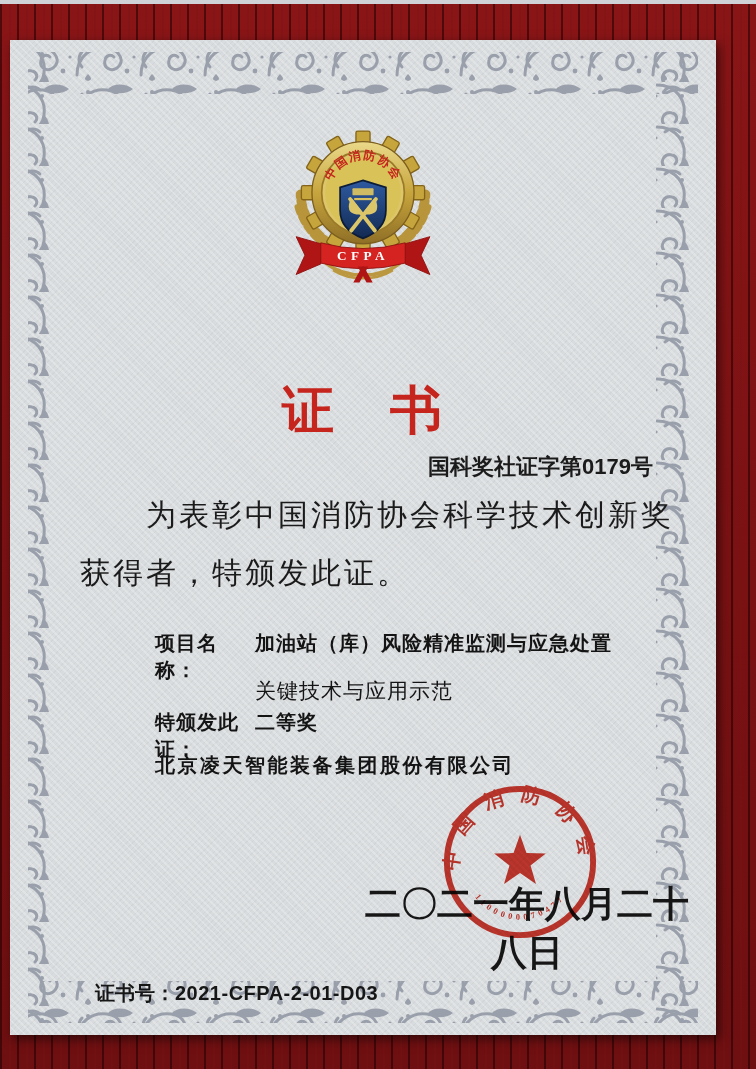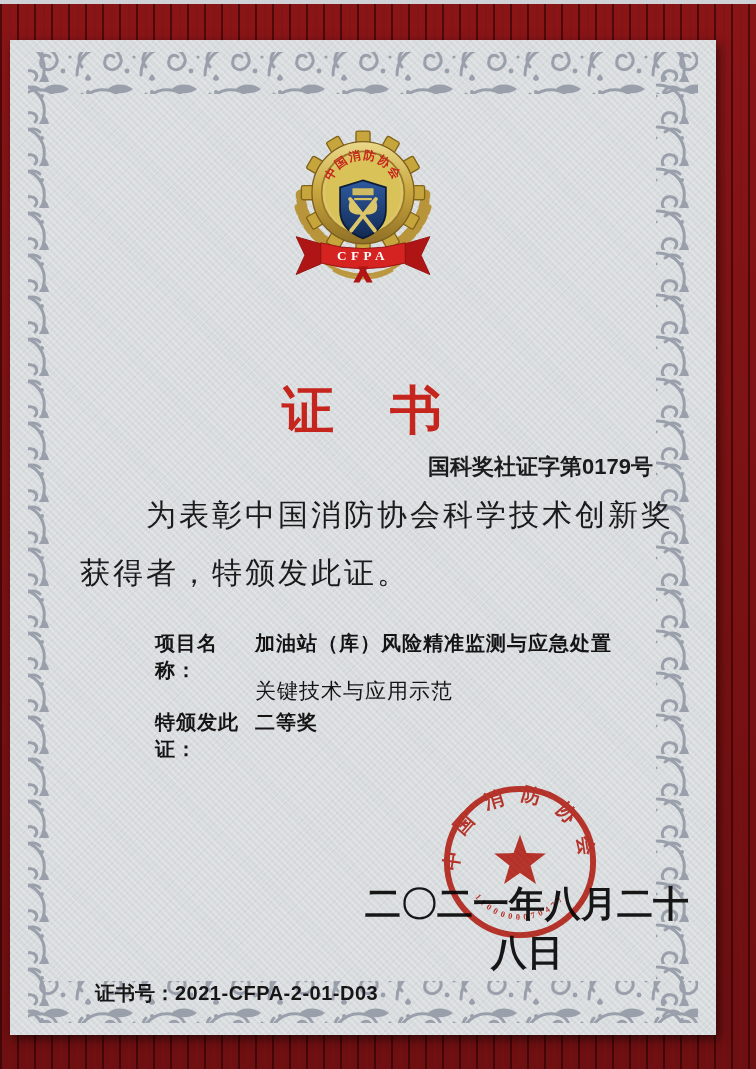--- a/index.html
+++ b/index.html
@@ -185,20 +185,21 @@
       <span class="field-value">加油站（库）风险精准监测与应急处置</span>
     </div>
     <div class="abs row-project2">关键技术与应用示范</div>
 
     <div class="abs field-row row-grade">
       <span class="field-label">特颁发此证：</span>
       <span class="field-value">二等奖</span>
     </div>
 
     <div class="abs field-row row-winner">
+      <span class="field-value winner-value">北京凌天智能装备集团股份有限公司</span>
     </div>
 
     <div class="abs date-line">二〇二一年八月二十八日</div>
 
     <div class="abs seal-wrap">
       <svg width="170" height="170" viewBox="0 0 200 200">
         <circle cx="100" cy="100" r="86" fill="none" stroke="#cf2a1e" stroke-width="7"></circle>
         <polygon points="100,68 107.6,89.5 130.4,90.1 112.4,104 118.8,125.9 100,113 81.2,125.9 87.6,104 69.6,90.1 92.4,89.5" fill="#cf2a1e"></polygon>
         <path id="sealArc" d="M 35,132 A 72,72 0 1 1 165,132" fill="none"></path>
         <text font-size="23" font-weight="bold" fill="#cf2a1e" letter-spacing="18" font-family="Liberation Serif, serif">

